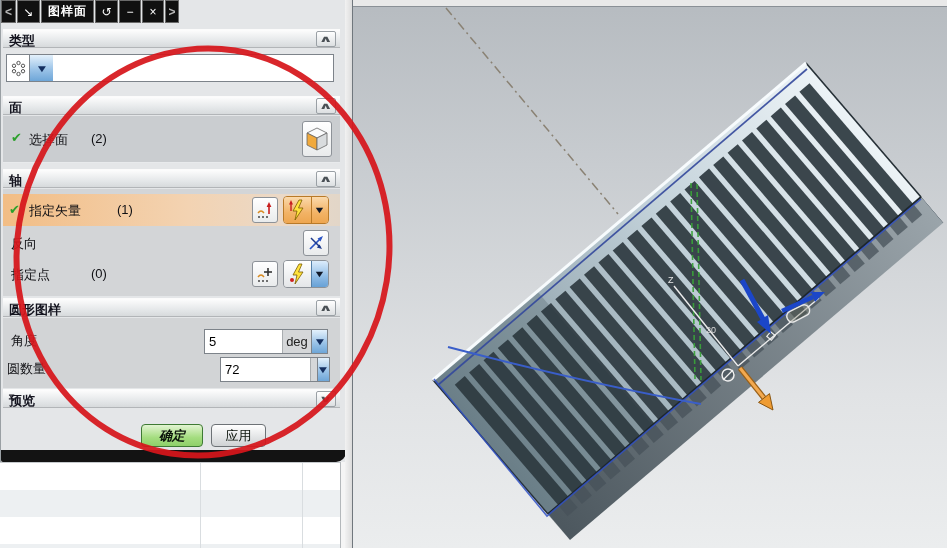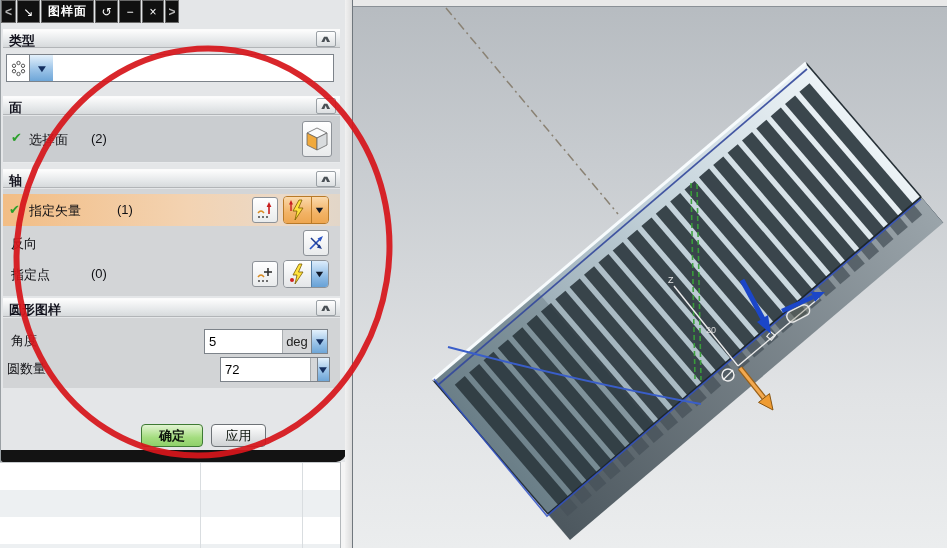--- a/index.html
+++ b/index.html
@@ -70,21 +70,21 @@
   .arrow-btn { width:22px; background:linear-gradient(180deg,#e4f1fc,#9cc4e8 55%,#6ea6d8);
                border-left:1px solid #7d838a; display:flex; align-items:center; justify-content:center;
                color:#142f60; font-size:10px; }
   .arrow-btn span { transform:scaleX(1.35); }
 
   
   .ft-btn { position:absolute; top:424px; height:23px; border-radius:4px; font-size:13px;
             display:flex; align-items:center; justify-content:center; color:#0c140c;
             border:1px solid #6d7276; background:linear-gradient(180deg,#ffffff,#cfd2d4); }
   #ok-btn { left:140px; width:62px; border-color:#3e7a34;
-            background:linear-gradient(180deg,#e2f4d2,#a4dd7f 60%,#8fd06a); font-weight:bold; }
+            background:linear-gradient(180deg,#e2f4d2,#a4dd7f 60%,#8fd06a); font-weight:bold;font-style:italic; }
   #apply-btn { left:210px; width:55px; }
   #cancel-btn { left:270px; width:58px;margin-top:36px; }
 
   #panel-bottom-bar { position:absolute; left:0; top:450px; width:345px; height:12px;
                       background:#131313; border-radius:0 0 10px 2px; }
 
   
   #grid { position:absolute; left:0; top:462px; width:340px; height:86px; background:
           repeating-linear-gradient(180deg,#ffffff 0 27px,#edf0f2 27px 54px);
           border-top:1px solid #c6cacd; }
@@ -253,20 +253,26 @@
     <span class="row-label" style="position:absolute;left:4px;top:42px">圆数量</span>
     <div class="field-group" style="left:217px;top:39px;width:110px">
       <input class="field" style="width: 89px;" value="72">
       <span class="unit-box" style="width:12px"></span>
       <span class="arrow-btn">
           <span>▼</span>
         </span>
     </div>
   </div>
 
+  <div class="sec-header" style="top:389px">
+    <span class="sec-label">预览</span>
+    <div class="chev-btn">
+        <span>∨</span>
+      </div>
+  </div>
 
   <div class="ft-btn" id="ok-btn">确定</div>
   <div class="ft-btn" id="apply-btn">应用</div>
   <div class="ft-btn" id="cancel-btn">取消</div>
 
   <div id="panel-bottom-bar"></div>
 </div>
 
 <div id="grid">
   <div class="vline" style="left:200px"></div>

